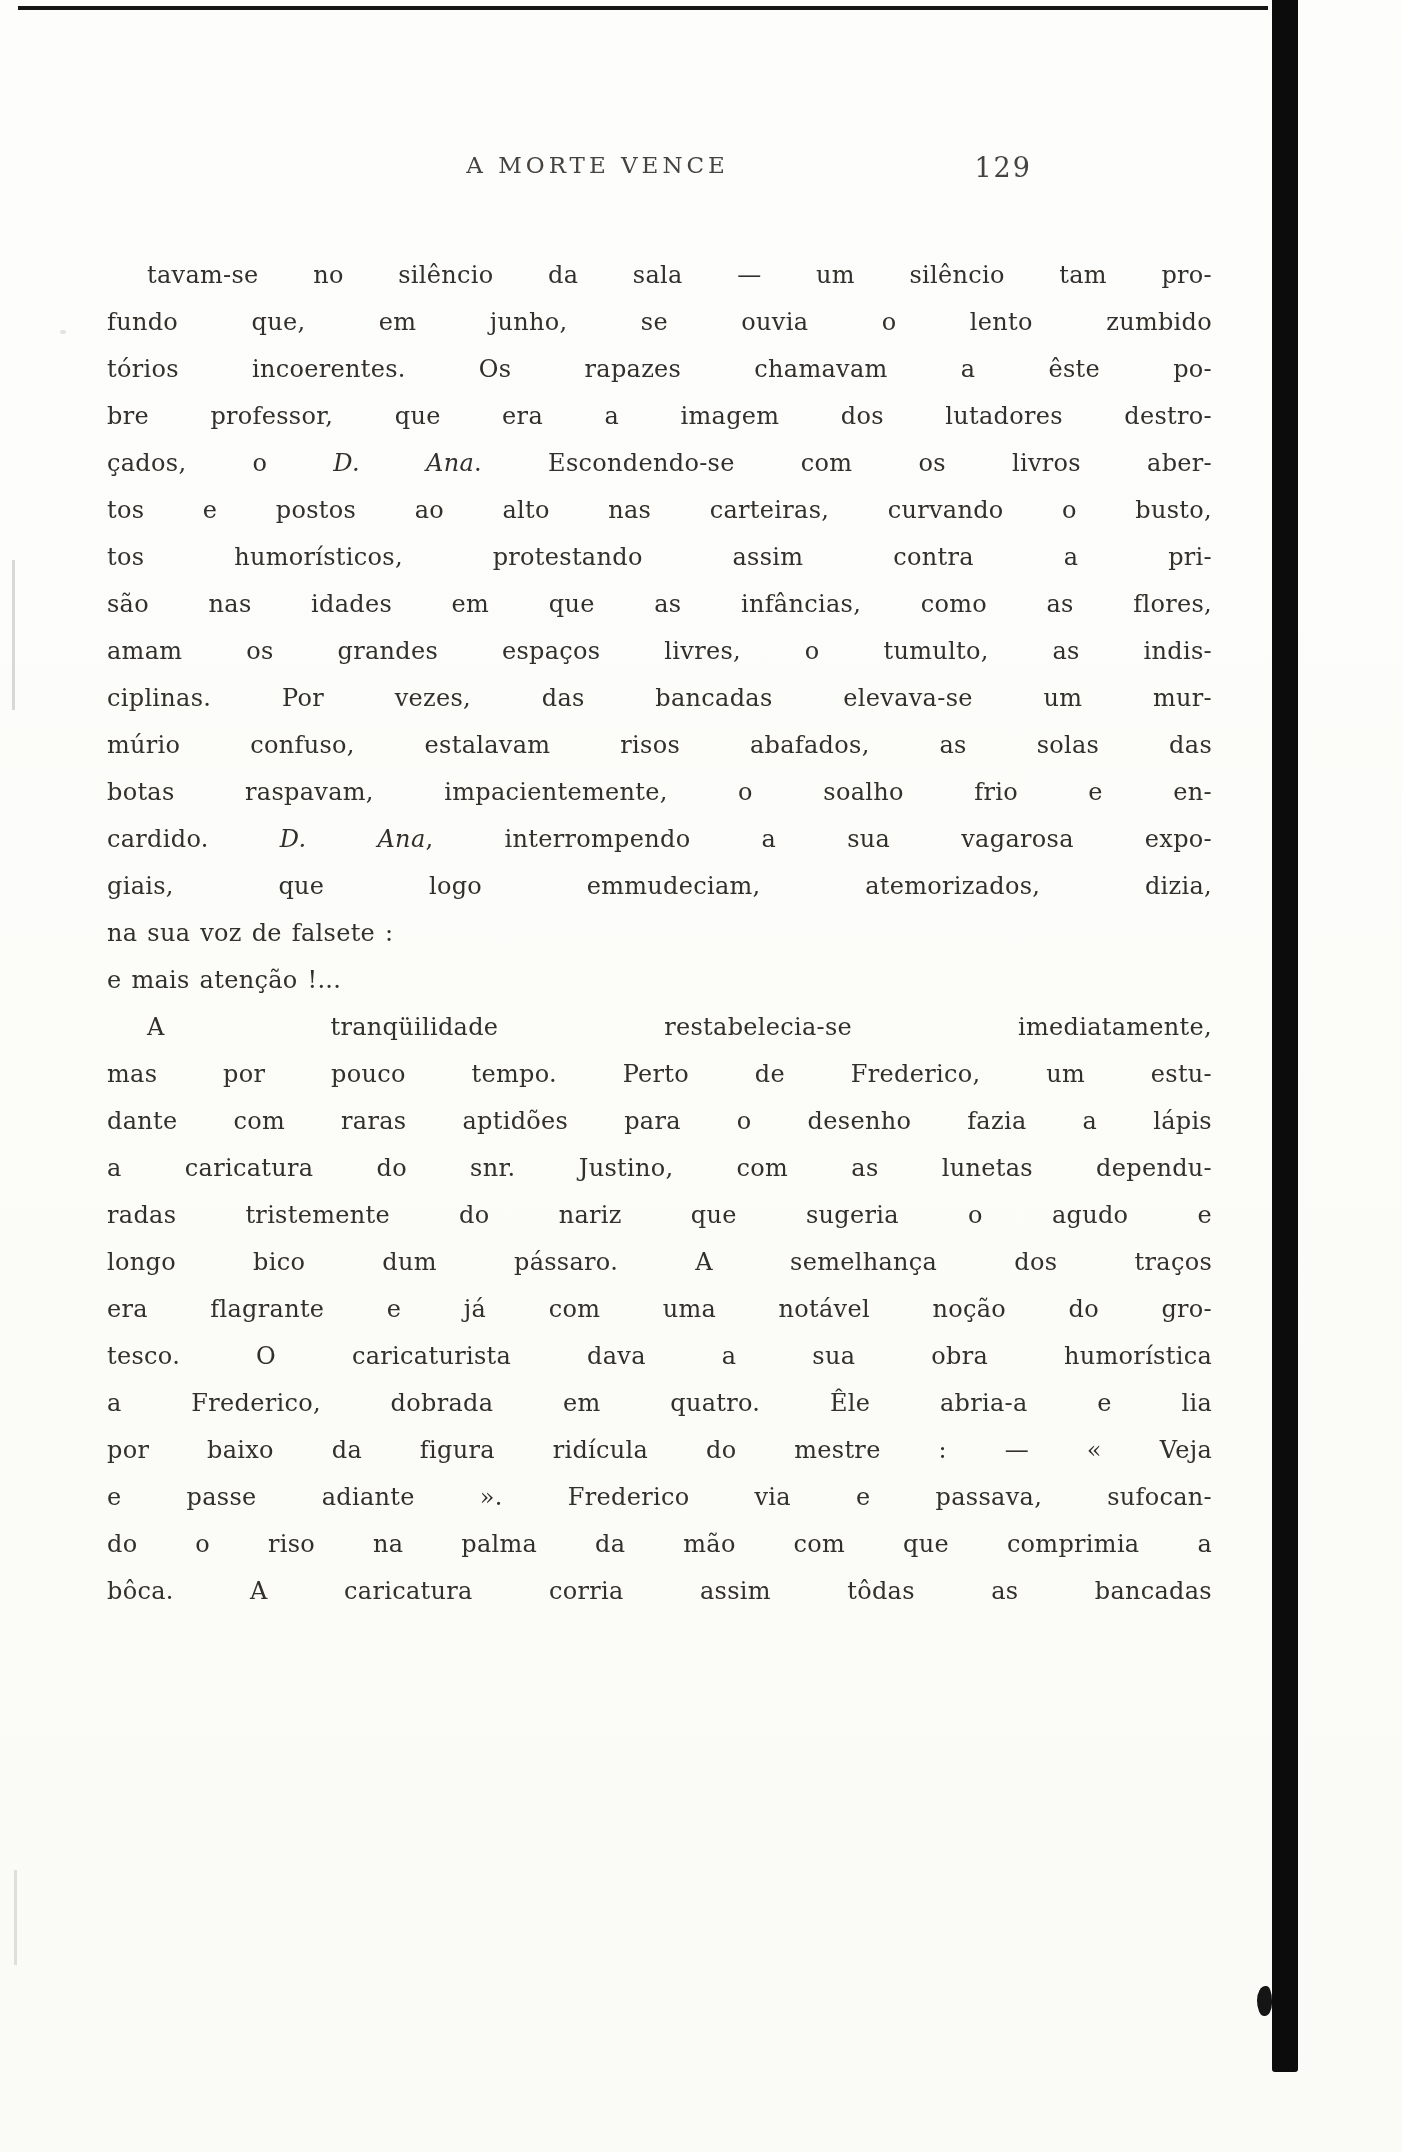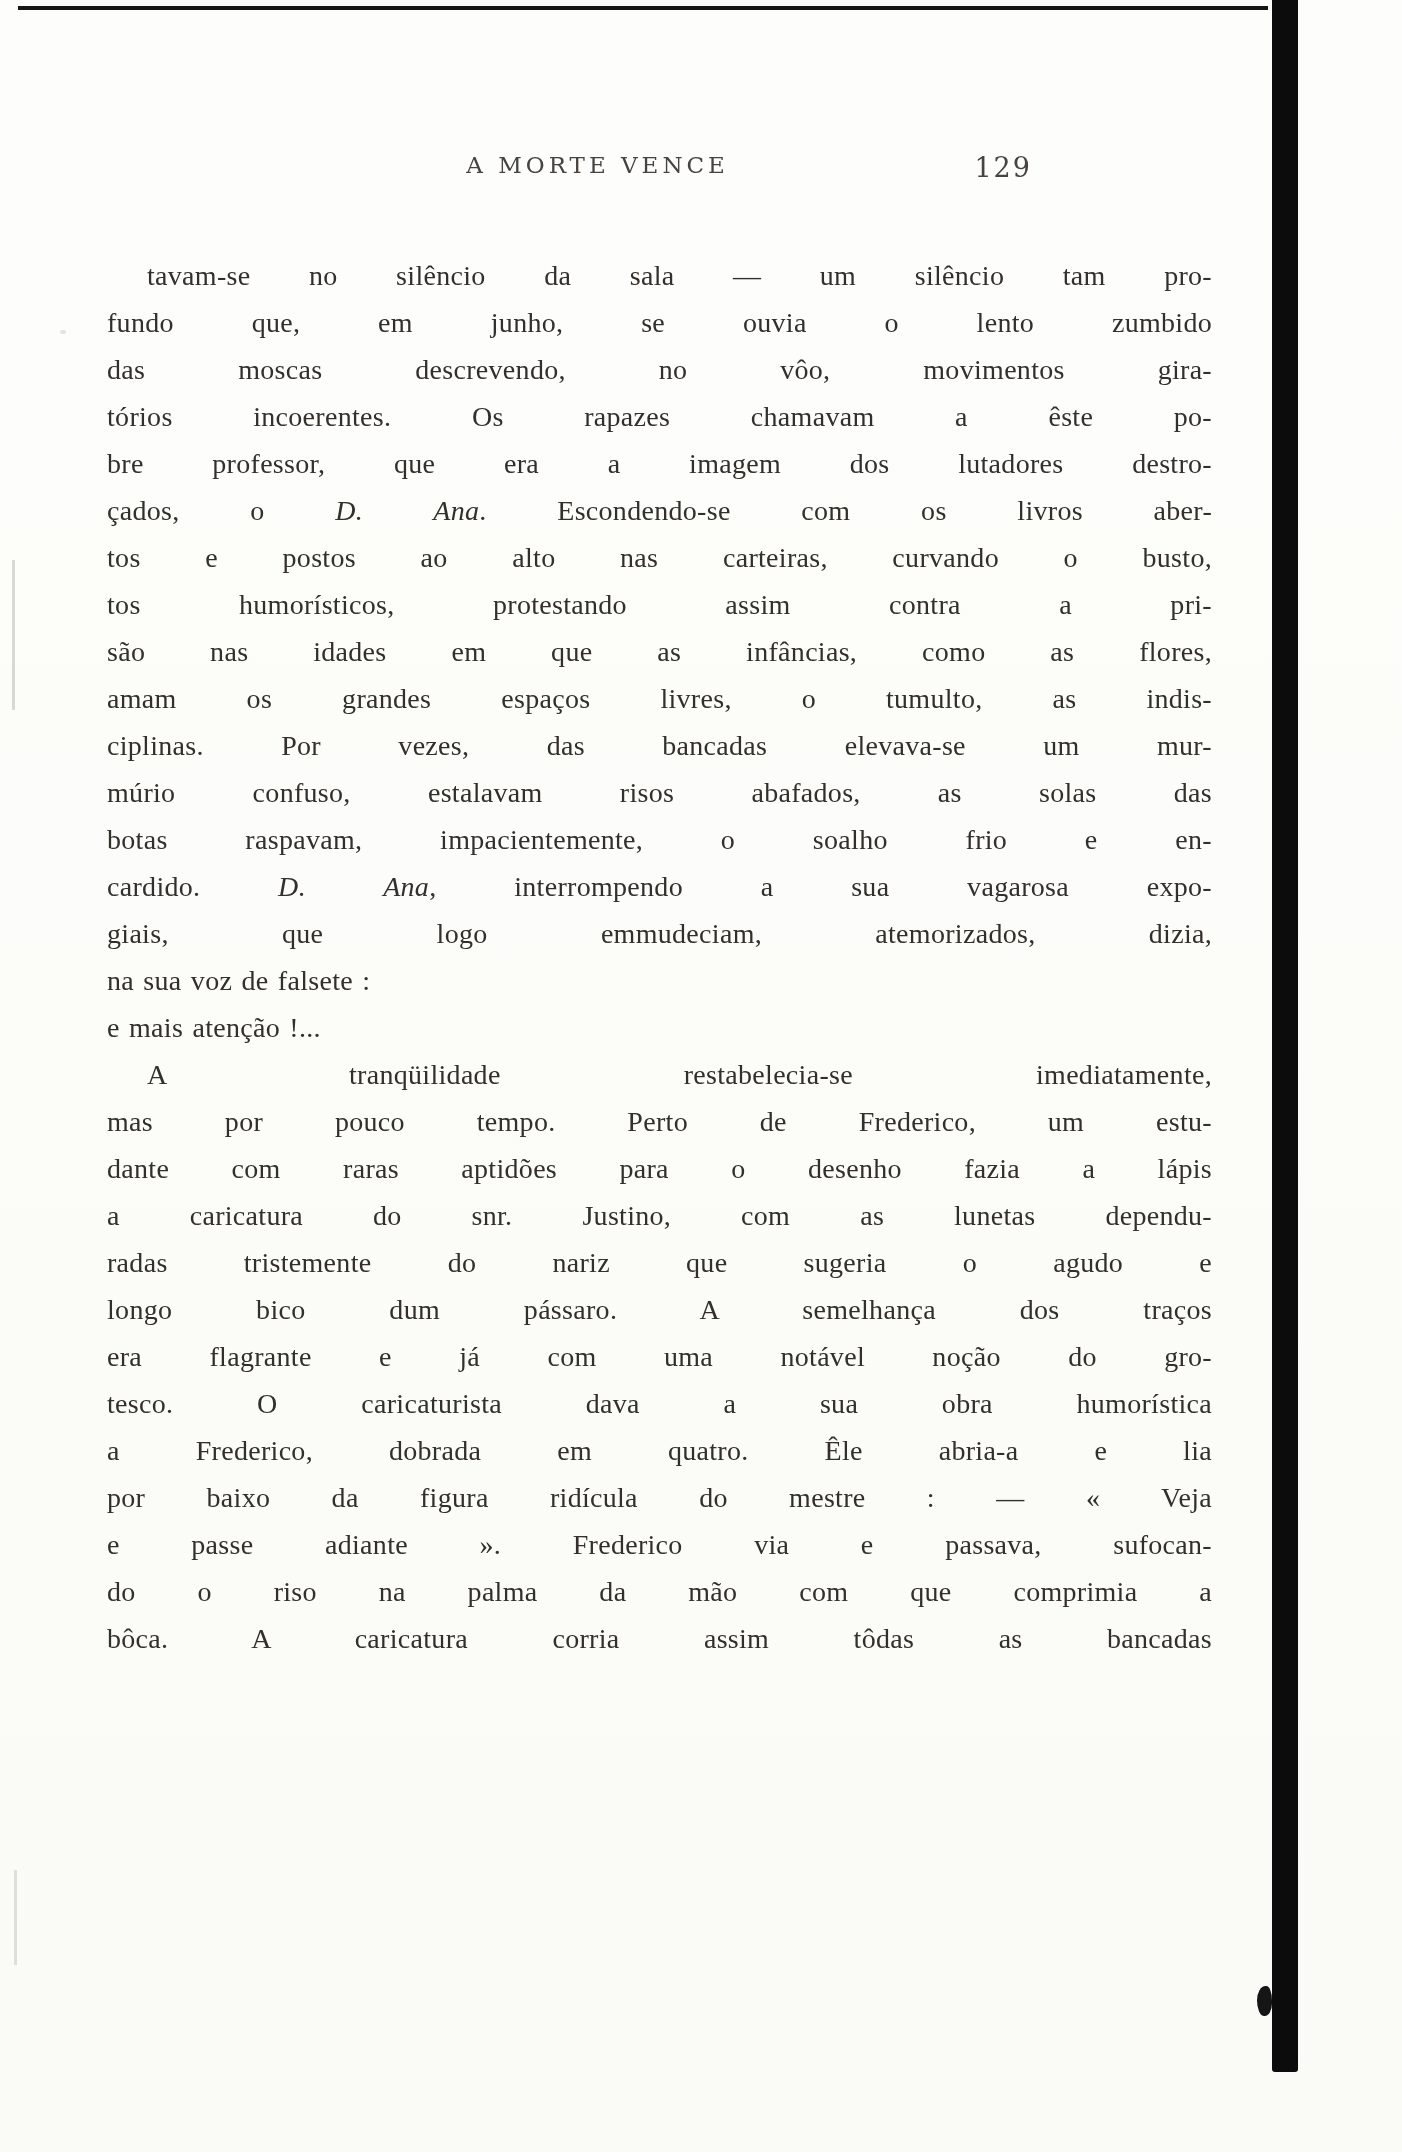--- a/index.html
+++ b/index.html
@@ -80,24 +80,23 @@
     left: 75.6%;
     font-size: 27px;
     letter-spacing: 2px;
     margin-left: 32px;
   }
   .text-block {
     position: absolute;
     top: 252px;
     left: 0;
     right: 0;
-    font-size: 28px;
+    font-size: 24px;
     word-spacing: 2px;
     letter-spacing: 0.3px;
-    font-family: Liberation Serif, serif;
   }
   .text-block .line {
     height: 47px;
     line-height: 47px;
     white-space: nowrap;
     text-align: justify;
     text-align-last: justify;
     overflow: visible;
   }
   .text-block .line.indent { text-indent: 40px; }
@@ -118,21 +117,20 @@
 
   <div class="content">
     <div class="running-header">
       <span class="title">A MORTE VENCE</span>
       <span class="pagenum">129</span>
     </div>
 
     <div class="text-block">
         <div class="line indent">tavam-se no silêncio da sala — um silêncio tam pro-</div>
         <div class="line">fundo que, em junho, se ouvia o lento zumbido</div>
-        <div class="line">das moscas descrevendo, no vôo, movimentos gira-</div>
         <div class="line">tórios incoerentes. Os rapazes chamavam a êste po-</div>
         <div class="line">bre professor, que era a imagem dos lutadores destro-</div>
         <div class="line">çados, o <i>D. Ana</i>. Escondendo-se com os livros aber-</div>
         <div class="line">tos e postos ao alto nas carteiras, curvando o busto,</div>
         <div class="line">tos humorísticos, protestando assim contra a pri-</div>
         <div class="line">são nas idades em que as infâncias, como as flores,</div>
         <div class="line">amam os grandes espaços livres, o tumulto, as indis-</div>
         <div class="line">ciplinas. Por vezes, das bancadas elevava-se um mur-</div>
         <div class="line">múrio confuso, estalavam risos abafados, as solas das</div>
         <div class="line">botas raspavam, impacientemente, o soalho frio e en-</div>

